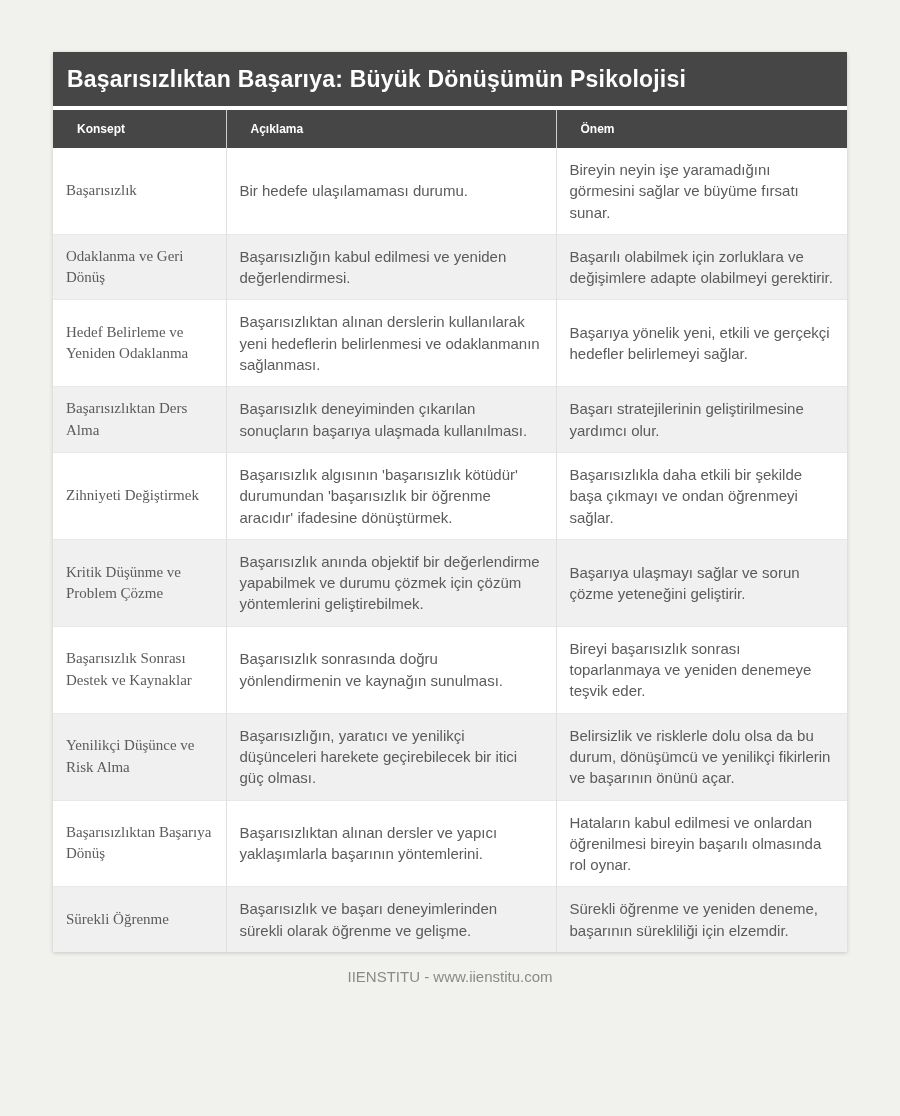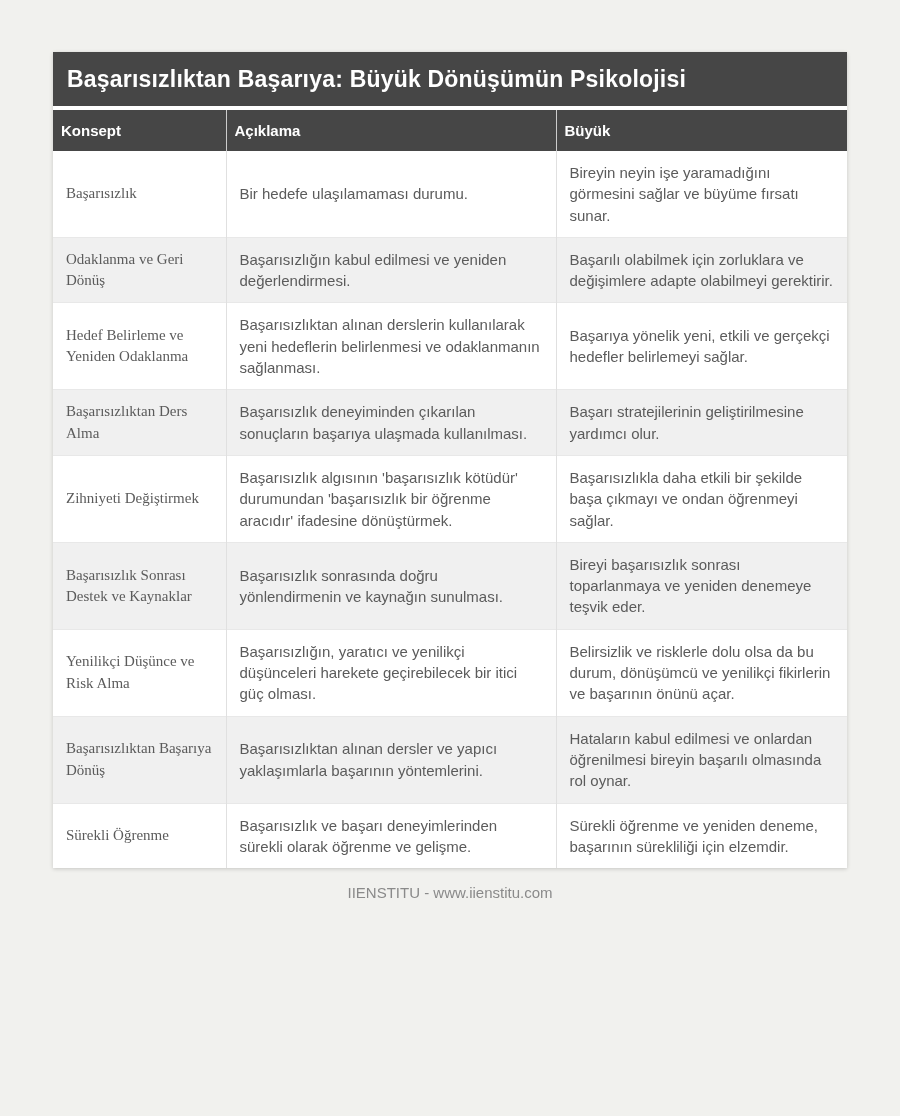--- a/index.html
+++ b/index.html
@@ -34,24 +34,24 @@
   table.concepts {
     width: 100%;
     table-layout: fixed;
     border-collapse: collapse;
   }
   col.c1 { width: 173px; }
   col.c2 { width: 330px; }
   thead th {
     background: #464646;
     color: #ffffff;
-    font-size: 15px;
+    font-size: 12px;
     font-weight: 700;
     text-align: left;
-    padding: 12px 8px;
+    padding: 12px 24px;
     border-left: 1px solid #cccccc;
   }
   thead th:first-child { border-left: none; }
   tbody td {
     font-size: 15px;
     line-height: 1.42;
     color: #5b5b5b;
     vertical-align: middle;
     text-align: left;
     padding: 11px 13px;
@@ -79,21 +79,21 @@
   <table class="concepts">
     <colgroup>
         <col class="c1">
         <col class="c2">
         <col class="c3">
       </colgroup>
     <thead>
       <tr>
         <th>Konsept</th>
         <th>Açıklama</th>
-        <th>Büyük</th>
+        <th>Önem</th>
       </tr>
     </thead>
     <tbody>
       <tr>
         <td>Başarısızlık</td>
         <td>Bir hedefe ulaşılamaması durumu.</td>
         <td>Bireyin neyin işe yaramadığını görmesini sağlar ve büyüme fırsatı sunar.</td>
       </tr>
       <tr>
         <td>Odaklanma ve Geri Dönüş</td>
@@ -109,20 +109,25 @@
         <td>Başarısızlıktan Ders Alma</td>
         <td>Başarısızlık deneyiminden çıkarılan sonuçların başarıya ulaşmada kullanılması.</td>
         <td>Başarı stratejilerinin geliştirilmesine yardımcı olur.</td>
       </tr>
       <tr>
         <td>Zihniyeti Değiştirmek</td>
         <td>Başarısızlık algısının 'başarısızlık kötüdür' durumundan 'başarısızlık bir öğrenme aracıdır' ifadesine dönüştürmek.</td>
         <td>Başarısızlıkla daha etkili bir şekilde başa çıkmayı ve ondan öğrenmeyi sağlar.</td>
       </tr>
       <tr>
+        <td>Kritik Düşünme ve Problem Çözme</td>
+        <td>Başarısızlık anında objektif bir değerlendirme yapabilmek ve durumu çözmek için çözüm yöntemlerini geliştirebilmek.</td>
+        <td>Başarıya ulaşmayı sağlar ve sorun çözme yeteneğini geliştirir.</td>
+      </tr>
+      <tr>
         <td>Başarısızlık Sonrası Destek ve Kaynaklar</td>
         <td>Başarısızlık sonrasında doğru yönlendirmenin ve kaynağın sunulması.</td>
         <td>Bireyi başarısızlık sonrası toparlanmaya ve yeniden denemeye teşvik eder.</td>
       </tr>
       <tr>
         <td>Yenilikçi Düşünce ve Risk Alma</td>
         <td>Başarısızlığın, yaratıcı ve yenilikçi düşünceleri harekete geçirebilecek bir itici güç olması.</td>
         <td>Belirsizlik ve risklerle dolu olsa da bu durum, dönüşümcü ve yenilikçi fikirlerin ve başarının önünü açar.</td>
       </tr>
       <tr>

